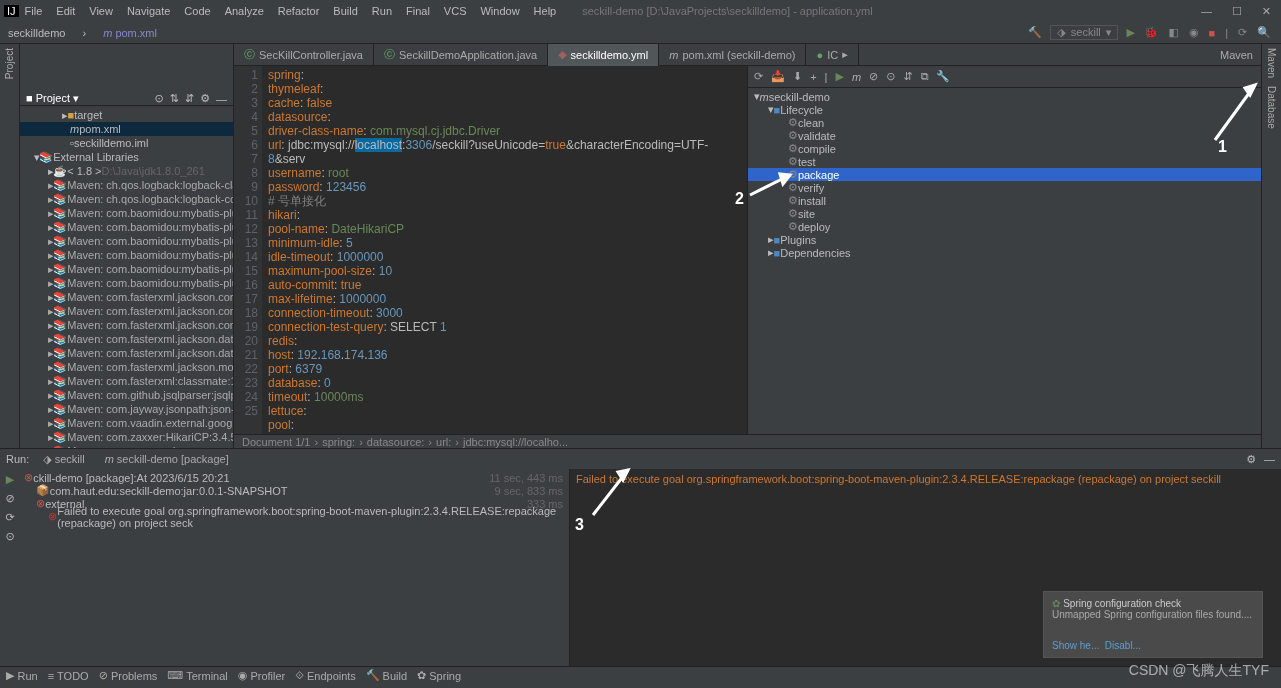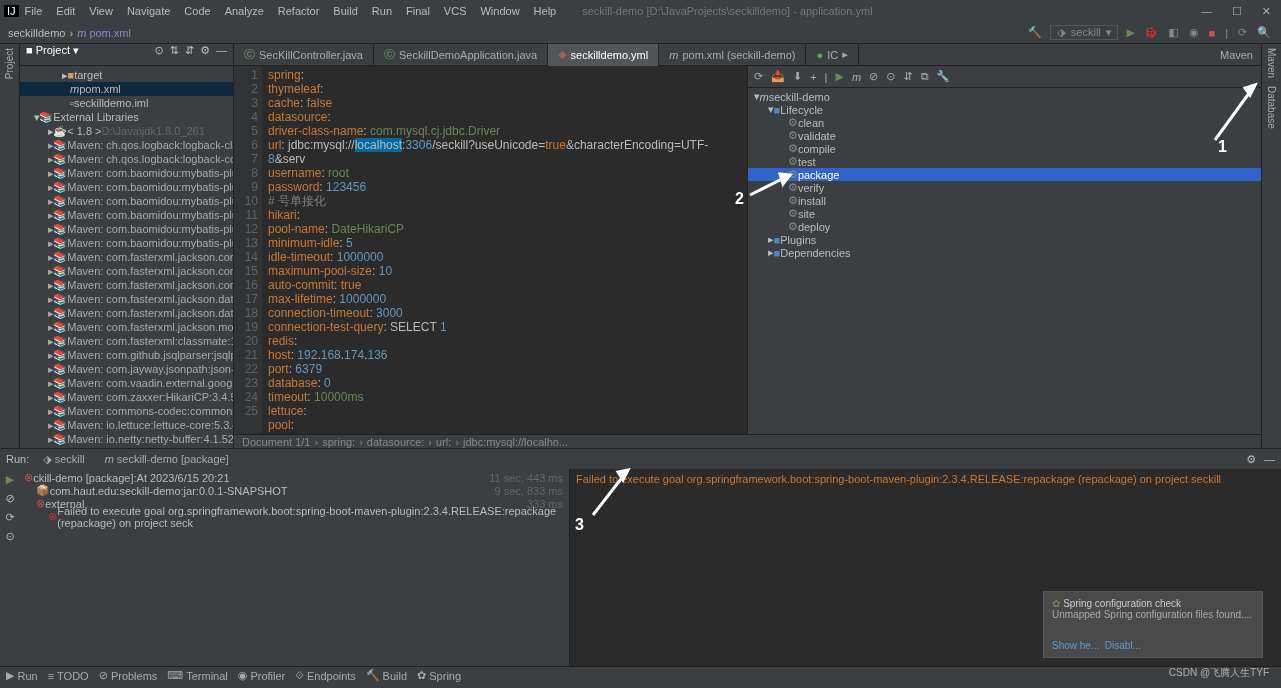--- a/index.html
+++ b/index.html
@@ -4,30 +4,30 @@
 <style>
 * { margin: 0; padding: 0; box-sizing: border-box; font-family: "Segoe UI", sans-serif; }
 body { background: #2b2b2b; color: #bbb; font-size: 11px; overflow: hidden; width: 1281px; height: 688px; }
 .titlebar { height: 22px; background: #3c3f41; display: flex; align-items: center; padding: 0 4px; }
 .titlebar .menu { display: flex; gap: 2px; }
 .titlebar .menu span { padding: 2px 6px; cursor: pointer; color: #bbb; }
 .titlebar .title { flex: 1; text-align: left; padding-left: 20px; color: #777; }
 .titlebar .winctl { display: flex; gap: 8px; color: #aaa; }
 .titlebar .winctl span { padding: 0 6px; cursor: pointer; }
 .breadcrumb { height: 22px; background: #3c3f41; display: flex; align-items: center; padding: 0 8px; border-bottom: 1px solid #222; justify-content: space-between; }
-.breadcrumb .left { display: flex; align-items: center; gap: 4px; justify-content: center; }
+.breadcrumb .left { display: flex; align-items: center; gap: 17px; justify-content: center; }
 .breadcrumb .right { display: flex; align-items: center; gap: 6px; }
 .breadcrumb .pom { color: #8888cc; }
 .toolbar-r { display: flex; align-items: center; gap: 4px; }
 .toolbar-r span { color: #888; padding: 0 2px; }
 .main { display: flex; height: 404px; }
 .leftgutter { width: 20px; background: #3c3f41; border-right: 1px solid #222; display: flex; flex-direction: column; align-items: center; padding-top: 4px; gap: 8px; }
 .leftgutter .vtext { writing-mode: vertical-lr; transform: rotate(180deg); color: #aaa; font-size: 10px; }
 .project { width: 214px; background: #3c3f41; border-right: 1px solid #222; display: flex; flex-direction: column; }
-.project-hdr { height: 22px; display: flex; align-items: flex-start; padding: 0 6px; gap: 6px; border-bottom: 1px solid #222; }
+.project-hdr { height: 22px; display: flex; align-items: flex-end; padding: 0 6px; gap: 6px; border-bottom: 1px solid #222; margin-top: 40px; }
 .project-hdr .fill { flex: 1; }
 .tree { flex: 1; overflow: hidden; padding: 2px 0; font-size: 11px; }
 .tree .row { display: flex; align-items: center; padding: 0 4px; height: 14px; white-space: nowrap; cursor: pointer; }
 .tree .row.sel { background: #0d293e; }
 .tree .fld { color: #d6a04d; }
 .tree .lib { color: #aaa; }
 .tree .dim { color: #666; }
 .editor { flex: 1; background: #2b2b2b; display: flex; flex-direction: column; }
 .tabs { height: 22px; background: #3c3f41; display: flex; align-items: center; border-bottom: 1px solid #222; }
 .tab { padding: 0 10px; height: 22px; display: flex; align-items: center; gap: 4px; border-right: 1px solid #222; color: #aaa; cursor: pointer; }
@@ -63,21 +63,21 @@
 .runtree .err { color: #cc3333; }
 .runlog { flex: 1; background: #2b2b2b; font-family: Consolas, monospace; font-size: 11px; padding: 4px 6px; position: relative; }
 .runlog .errline { color: #cc7832; }
 .arrow { position: absolute; color: #fff; font-size: 16px; font-weight: bold; pointer-events: none; }
 .notif { position: absolute; bottom: 30px; right: 18px; width: 220px; background: #4a4a4a; border: 1px solid #555; padding: 6px 8px; font-size: 10px; }
 .notif .title { color: #ccc; }
 .notif .links { color: #5a9fd4; margin-top: 20px; }
 .bottombar { height: 18px; background: #3c3f41; border-top: 1px solid #222; display: flex; align-items: center; padding: 0 6px; gap: 10px; }
 .bottombar .b { color: #aaa; display: flex; align-items: center; gap: 3px; }
 .statusbar { height: 18px; background: #3c3f41; display: flex; align-items: center; padding: 0 6px; justify-content: space-between; color: #888; }
-.watermark { position: absolute; bottom: 8px; right: 12px; color: rgba(230,230,230,0.65); font-size: 10px; pointer-events: none; }
+.watermark { position: absolute; bottom: 8px; right: 12px; color: rgba(230,230,230,0.65); font-size: 14px; pointer-events: none; }
 svg.arr { stroke: #fff; stroke-width: 3; fill: none; }
 </style>
 </head>
 <body>
 
 <div class="titlebar">
   <span style="color:#fff;background:#000;padding:0 3px;">IJ</span>
   <div class="menu">
     <span>File</span>
     <span>Edit</span>

